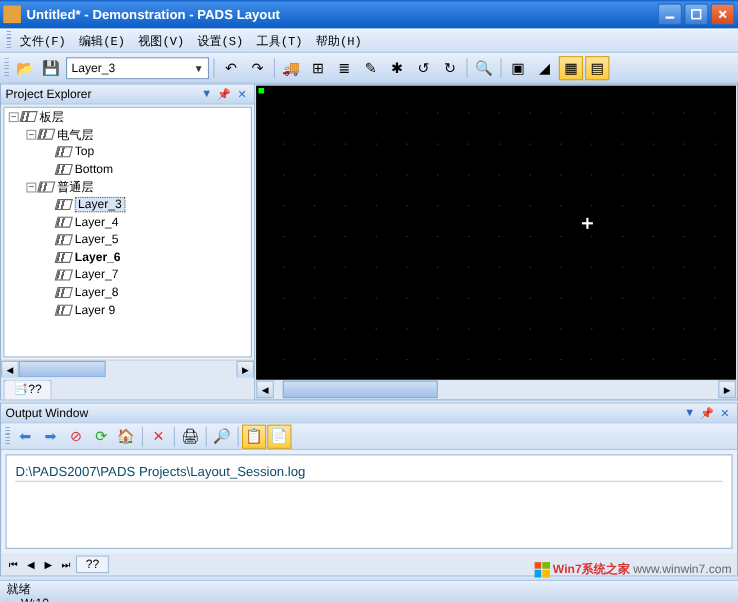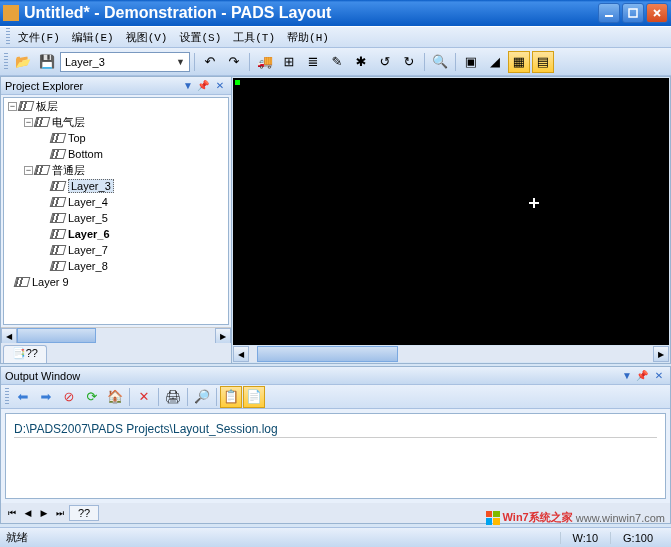--- a/index.html
+++ b/index.html
@@ -1,20 +1,20 @@
 <!DOCTYPE html>
 <html><head>
 <meta charset="utf-8">
 <style>
 * { box-sizing: border-box; margin: 0; padding: 0; font-family: Tahoma, 'Microsoft YaHei', sans-serif; font-size: 11px; }
 body { width: 671px; height: 547px; background: #d6e5f5; overflow: hidden; position: relative; }
 
 .titlebar { height: 26px; background: linear-gradient(#0a5bc4,#3f8ce8 8%,#0a5bc4); display: flex; align-items: center; padding: 0 3px; color: #fff; }
 .titlebar .icon { width: 16px; height: 16px; background: #e6a23c; margin-right: 5px; }
-.titlebar .title { flex: 1; font-weight: bold; font-size: 16px; }
+.titlebar .title { flex: 1; font-weight: bold; font-size: 12px; }
 .win-btn { width: 22px; height: 20px; margin-left: 2px; display: flex; align-items: center; justify-content: center; border-radius: 3px; border: 1px solid #2a6ac0; }
 .win-min, .win-max { background: linear-gradient(#7fb5ef,#3a7dd6); }
 .win-close { background: linear-gradient(#f08050,#d54a1f); }
 
 .menubar { height: 22px; background: linear-gradient(#e8f0fb,#d0e0f4); display: flex; align-items: center; padding-left: 6px; border-top: 1px solid #fff; border-bottom: 1px solid #a8c0e0; }
 .menu-item { padding: 2px 6px; cursor: default; font-family: Liberation Mono, monospace; }
 
 .toolbar { height: 28px; background: linear-gradient(#e8f0fb,#c4d8f0); display: flex; align-items: center; padding: 0 4px; gap: 2px; border-bottom: 1px solid #a8c0e0; }
 .tb-grip { width: 4px; height: 18px; background: repeating-linear-gradient(#8aa8d0 0 1px, transparent 1px 3px); margin-right: 2px; }
 .tb-btn { width: 22px; height: 22px; border: 1px solid transparent; display: flex; align-items: center; justify-content: center; font-size: 13px; }
@@ -52,21 +52,21 @@
 .canvas-hscroll { height: 16px; display: flex; margin: 0 1px 1px; }
 
 .output-win { border: 1px solid #99b4d1; margin-top: 2px; background: #e8f0fb; }
 .output-toolbar { height: 24px; background: linear-gradient(#e8f0fb,#d0e0f4); display: flex; align-items: center; padding: 0 4px; gap: 1px; border-bottom: 1px solid #a8c0e0; }
 .output-content { background: #fff; height: 86px; margin: 4px; border: 1px solid #99b4d1; padding: 8px; overflow: auto; }
 .output-content .log-line { color: #0c4a6e; font-size: 12px; border-bottom: 1px solid #ccc; padding-bottom: 1px; }
 .output-tabs { height: 20px; display: flex; align-items: center; padding: 0 4px; gap: 2px; background: #e0e8f4; }
 .out-tab-btn { width: 14px; height: 14px; display: flex; align-items: center; justify-content: center; font-size: 9px; }
 .out-tab { height: 16px; padding: 0 8px; background: #f0f4fa; border: 1px solid #a0b8d8; display: flex; align-items: center; }
 
-.statusbar { position: absolute; bottom: 0; left: 0; right: 0; height: 20px; background: linear-gradient(#e8f0fb,#c4d8f0); display: flex; align-items: center; padding: 0 6px; font-size: 11px; border-top: 1px solid #a8c0e0; }
+.statusbar { position: absolute; bottom: 0; left: 0; right: 0; height: 20px; background: linear-gradient(#e8f0fb,#c4d8f0); display: flex; padding: 0 6px; font-size: 11px; border-top: 1px solid #a8c0e0; flex-direction: column; }
 .statusbar .spacer { flex: 1; }
 .statusbar .cell { padding: 0 12px; border-left: 1px solid #bcd; }
 .watermark { position: absolute; right: 6px; bottom: 22px; font-size: 11px; color: #666; display: flex; align-items: center; gap: 3px; }
 .win-logo { width: 14px; height: 14px; display: grid; grid-template: 1fr 1fr / 1fr 1fr; gap: 1px; }
 .win-logo div:nth-child(1) { background: #f25022; }
 .win-logo div:nth-child(2) { background: #7fba00; }
 .win-logo div:nth-child(3) { background: #00a4ef; }
 .win-logo div:nth-child(4) { background: #ffb900; }
 
 .dot-grid { position: absolute; inset: 0; background-image: radial-gradient(#555 0.5px, transparent 0.5px); background-size: 28px 28px; background-position: 10px 10px; }
@@ -191,21 +191,21 @@
           <div class="tree-node" style="padding-left: 36px;">
             <span style="width:11px;display:inline-block"></span>
             <span class="tree-icon"></span>
             <span class="label">Layer_7</span>
           </div>
           <div class="tree-node" style="padding-left: 36px;">
             <span style="width:11px;display:inline-block"></span>
             <span class="tree-icon"></span>
             <span class="label">Layer_8</span>
           </div>
-          <div class="tree-node" style="">
+          <div class="tree-node" style="padding-left: 36px;">
             <span style="width:11px;display:inline-block"></span>
             <span class="tree-icon"></span>
             <span class="label">Layer 9</span>
           </div>
         </div>
     </div>
     <div class="tree-scroll">
       <div class="scroll-btn">◀</div>
       <div class="scroll-track">
           <div class="scroll-thumb" style="width:40%"></div>

